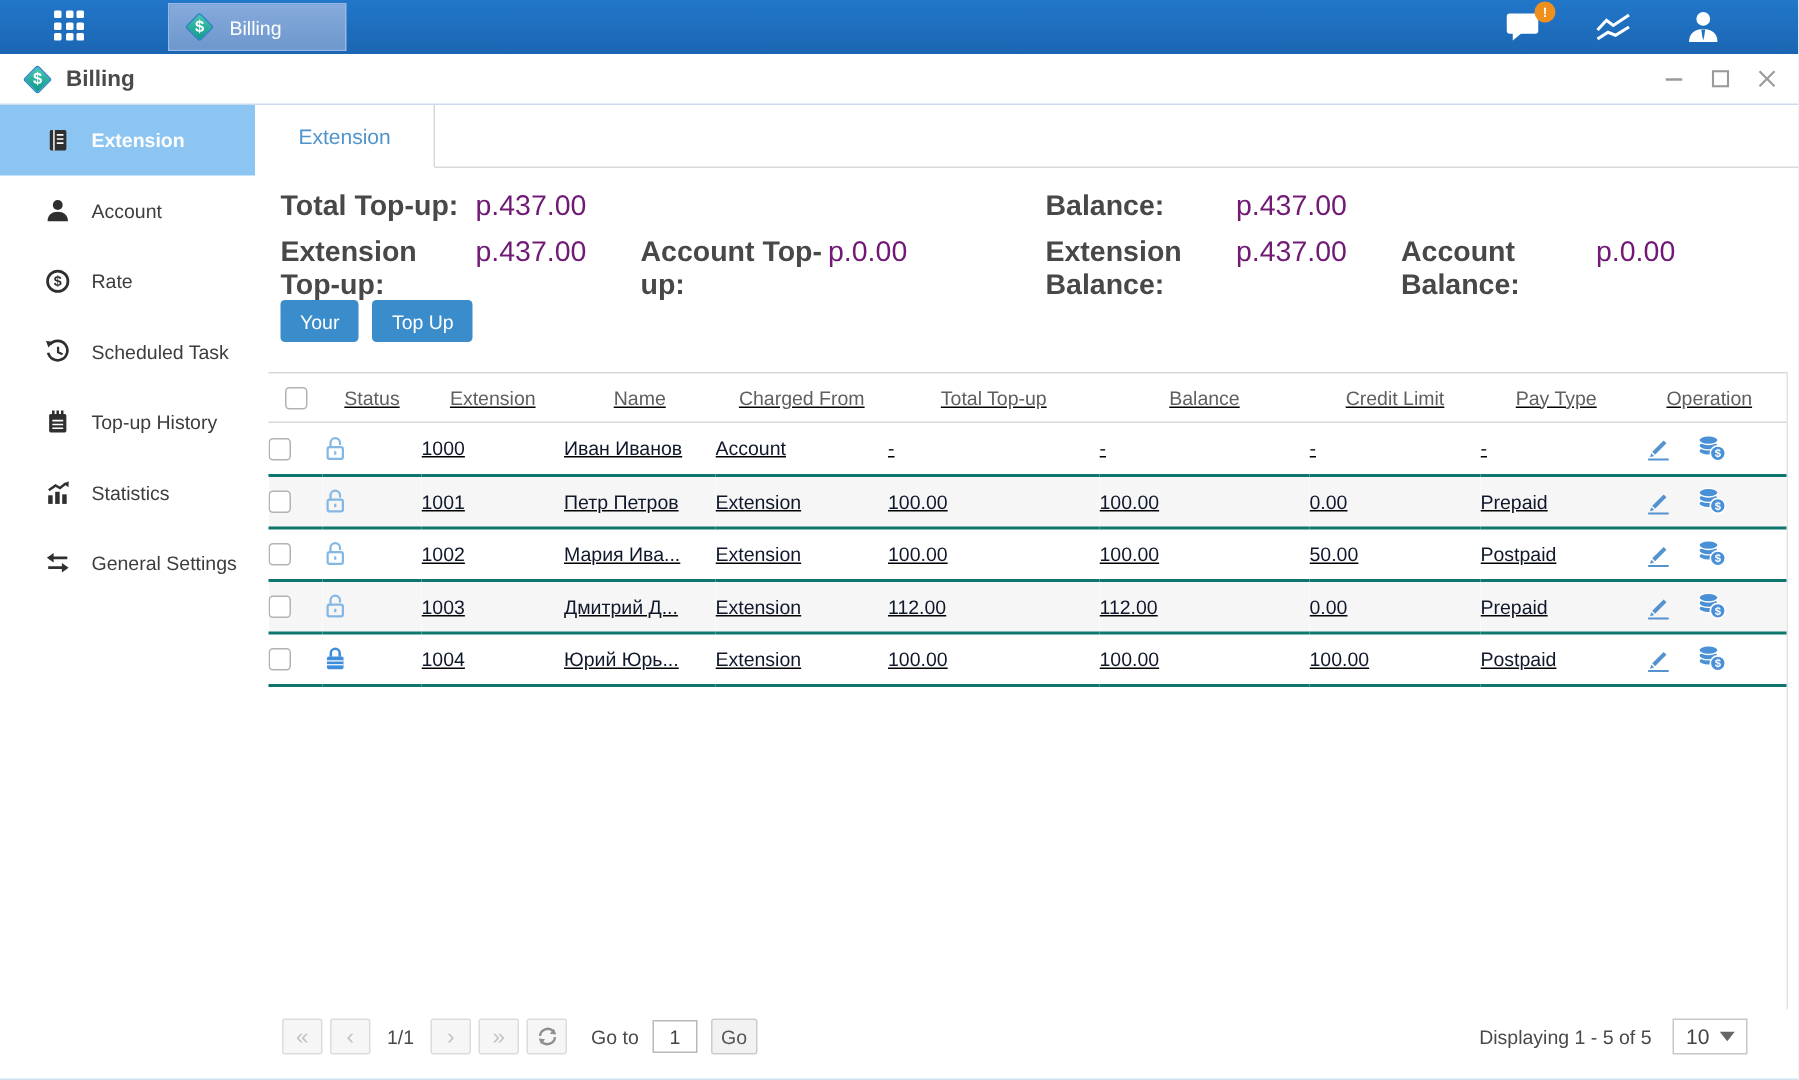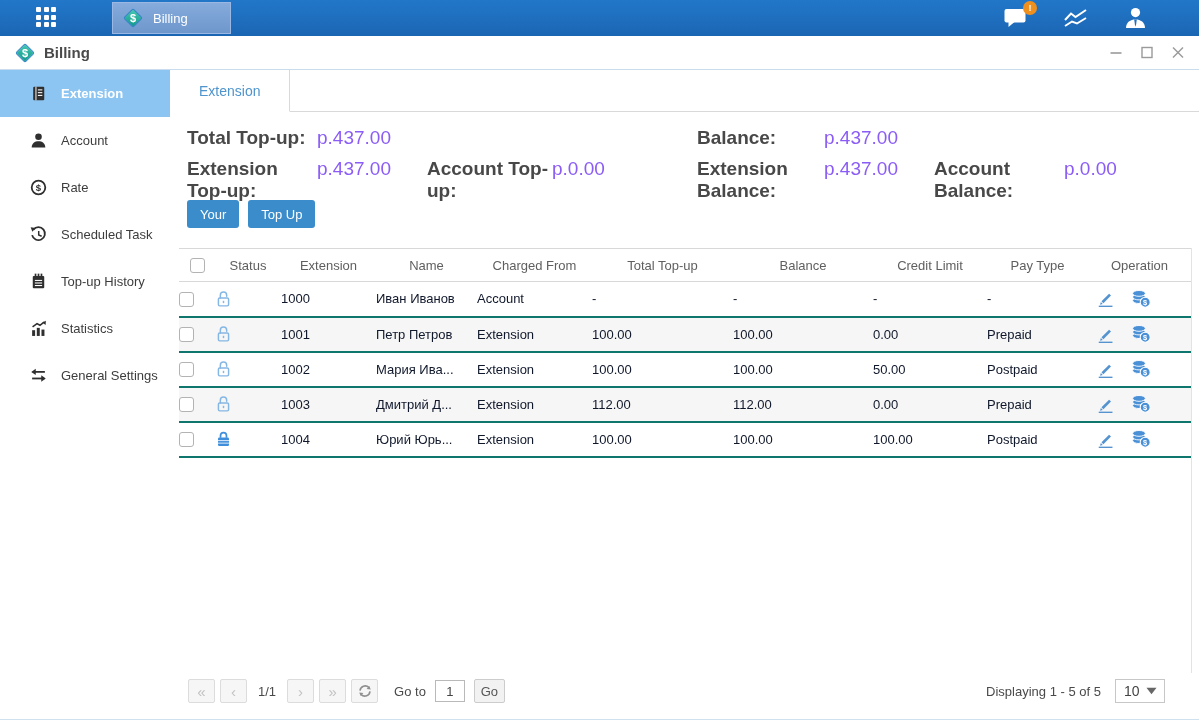--- a/index.html
+++ b/index.html
@@ -48,32 +48,32 @@
 
   .main { flex:1; display:flex; flex-direction:column; min-width:0; }
   .tabbar { height:42px; flex:0 0 42px; border-bottom:1px solid #d9d9d9; display:flex; }
   .tab { height:42px; padding:0 29px; display:flex; align-items:center; font-size:14px;
          color:#4f94cd; background:#fff; border-right:1px solid #d9d9d9;
          border-bottom:1px solid #fff; margin-bottom:-1px; cursor:pointer; }
 
   .content { flex:1; display:flex; flex-direction:column; padding:15px 26px 6px 17px; min-height:0; }
   .sum-row { display:flex; font-size:19px; height:31px; align-items:flex-start; }
   .sum-row b { color:#484848; }
-  .sum-row .val { color:#8b5cf6; }
+  .sum-row .val { color:#701a75; }
   .w130{width:130px;} .w110{width:110px;} .w125{width:125px;} .w145{width:145px;}
   .w127{width:127px;} .w270{width:270px;}
 
   .btn-row { margin-top:11px; display:flex; gap:9px; }
   .btn { background:#3a8cca; color:#fff; font-size:13px; border:none; height:28px;
          padding:0 13px; border-radius:3px; cursor:pointer; font-family:inherit; }
 
   .grid-wrap { flex:1; margin-top:20px; margin-left:-8px; width:1013px;
                border-right:1px solid #e3e3e3; min-height:0; }
   table { border-collapse:collapse; table-layout:fixed; width:1012px; font-size:13px;
-          border-top:1px solid #d8d8d8; }
+          border-top:1px solid #d8d8d8;text-decoration:underline; }
   thead th { height:33px; font-weight:normal; color:#5f5f5f; border-bottom:1px solid #d8d8d8;
              text-align:center; cursor:pointer; }
   tbody td { height:35px; text-align:left; color:#0f172a; border-bottom:2px solid #0f766e;
              overflow:hidden; white-space:nowrap; }
   tbody tr.alt { background:#f6f6f6; }
   .cb { display:inline-block; width:15px; height:15px; border:1px solid #b3b3b3;
         border-radius:3px; background:#fff; vertical-align:middle; cursor:pointer; }
   .status-icon { display:inline-flex; vertical-align:middle; }
   .op-icon { display:inline-flex; margin:0 8px; vertical-align:middle; cursor:pointer; }
 

